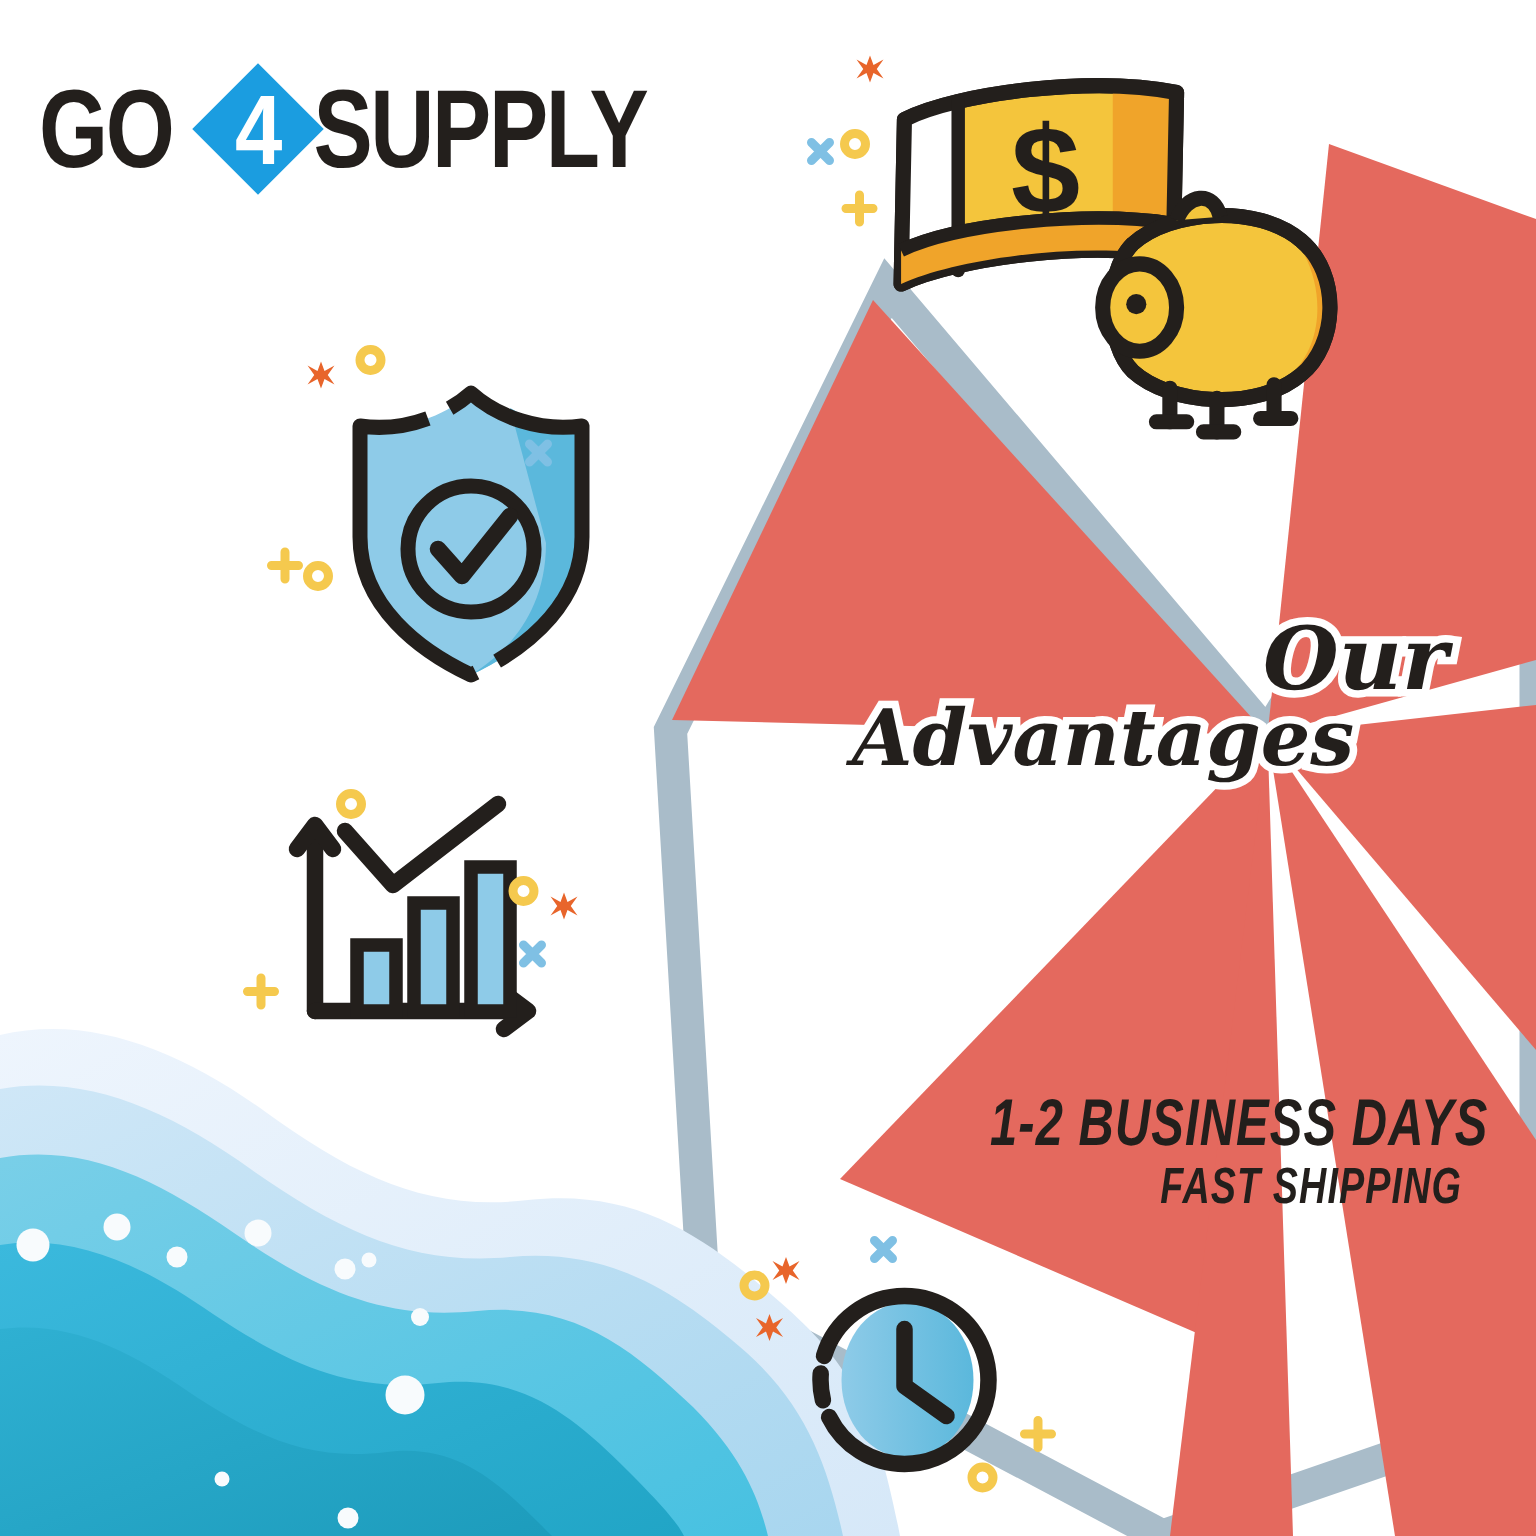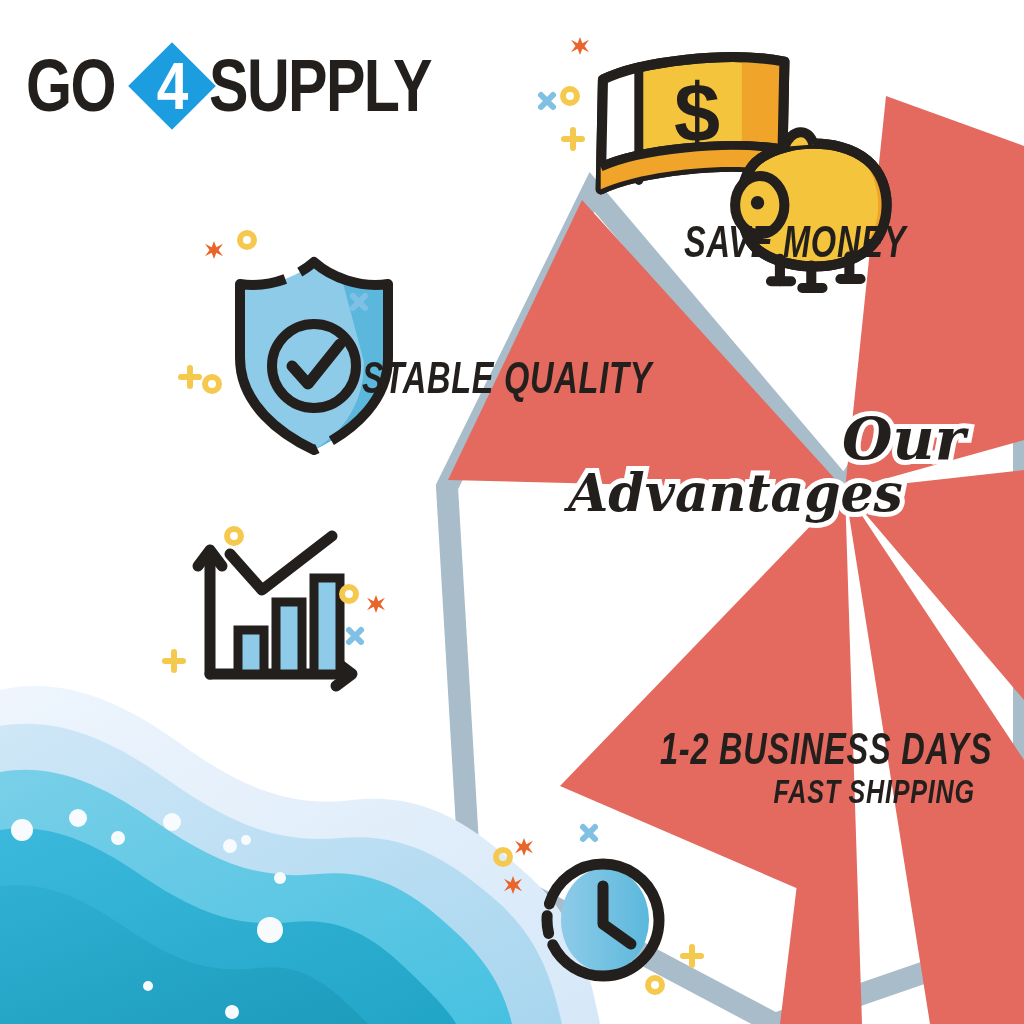--- a/index.html
+++ b/index.html
@@ -313,27 +313,21 @@
 
   <div id="logo">
     <span class="logo-word">GO</span>
     <span id="logo-diamond">
       <span class="dia"></span>
       <span class="num">4</span>
     </span>
     <span class="logo-word">SUPPLY</span>
   </div>
 
-  <div class="feat" id="feat-save">
-    <span class="l1">SAVE MONEY</span>
-  </div>
-
-  <div class="feat" id="feat-quality">
-    <span class="l1">STABLE QUALITY</span>
-  </div>
+
 
 
   <div class="feat" id="feat-ship">
     <span class="l1">1-2 BUSINESS DAYS</span>
     <span class="l2">FAST SHIPPING</span>
   </div>
 
   <div id="title">
     <div class="ttl ttl-1">
       <span class="outline">Our</span>

